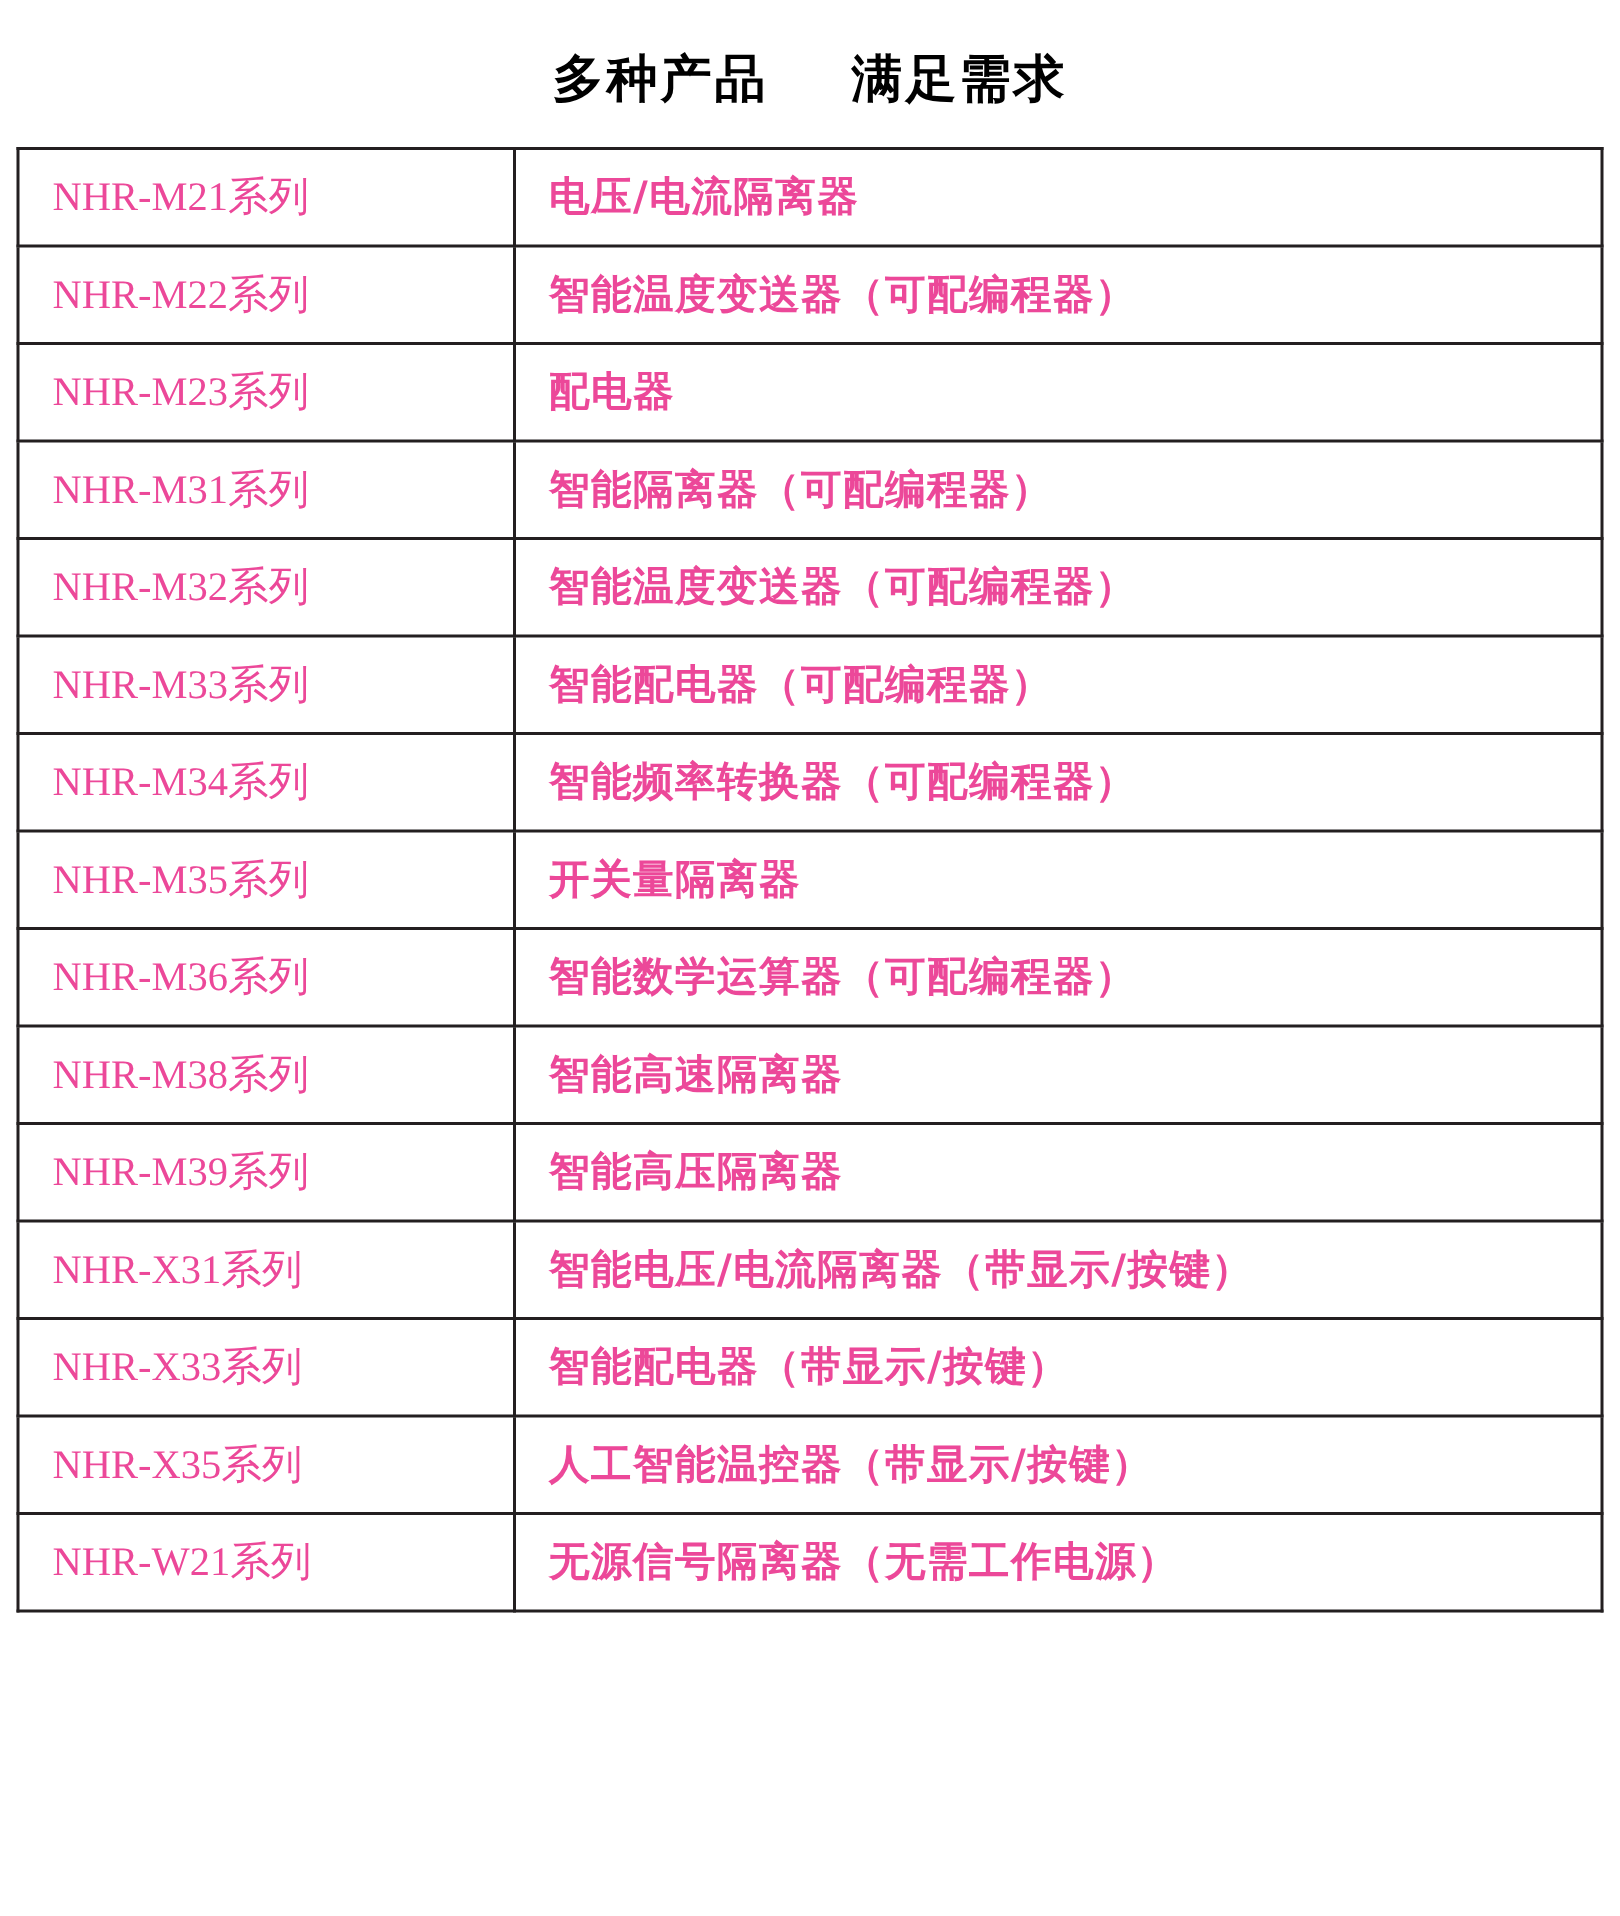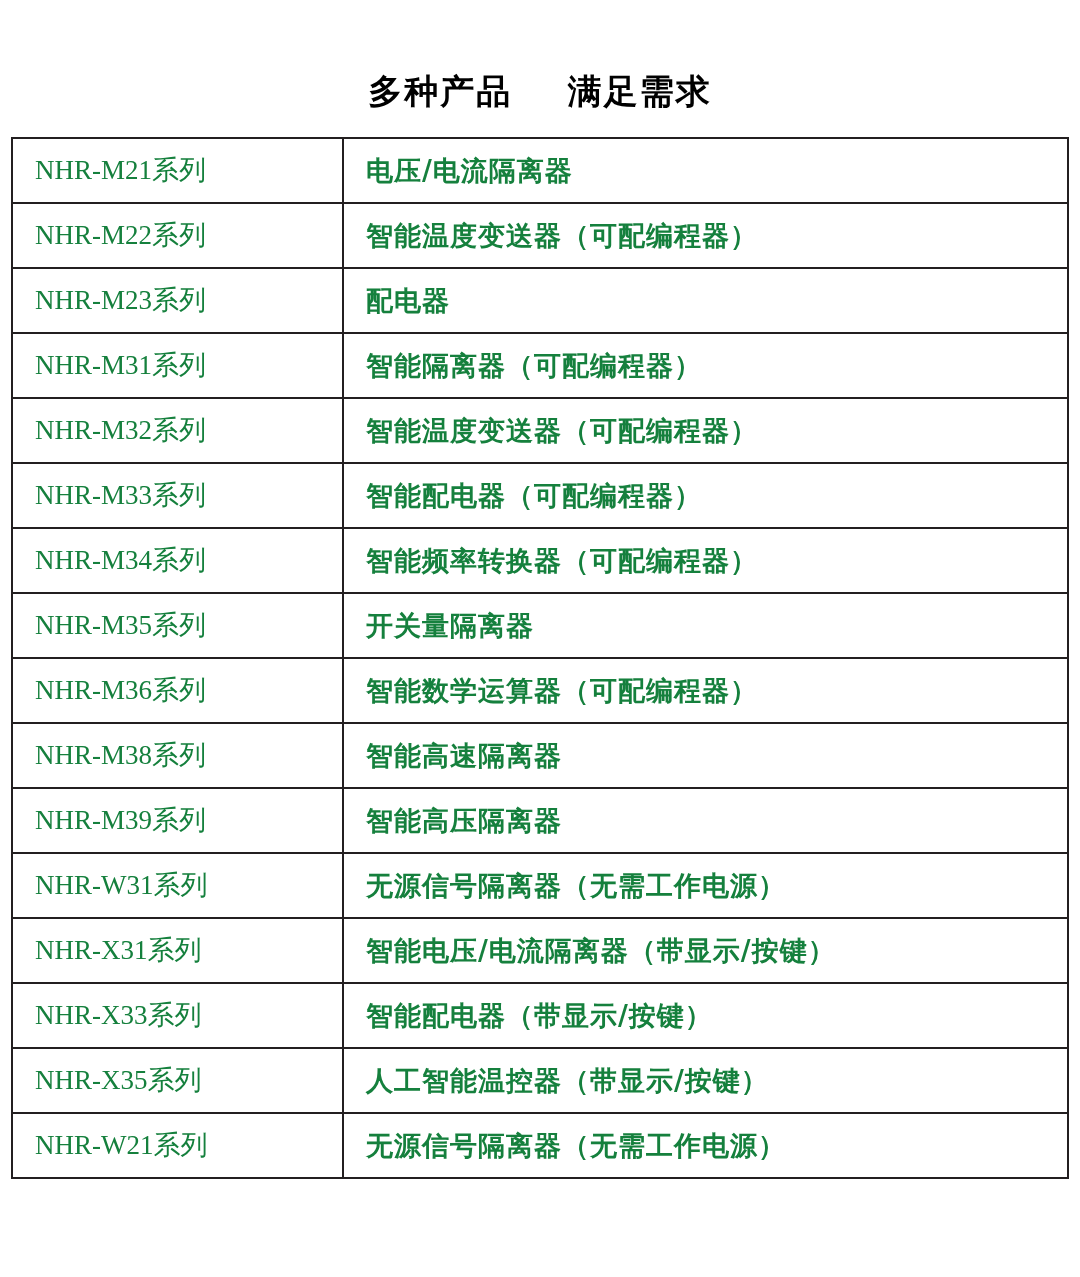--- a/index.html
+++ b/index.html
@@ -13,21 +13,20 @@
     font-family: "Liberation Serif", "DejaVu Serif", serif;
     color: #1a1a1a;
     position: relative;
     overflow: hidden;
   }
   .page {
     width: 1080px;
     height: 956px;
     box-sizing: border-box;
     padding: 0;
-    margin-top: 39px;
   }
   .title {
     text-align: center;
     font-family: "DejaVu Sans", "Liberation Sans", sans-serif;
     font-weight: bold;
     font-size: 34px;
     letter-spacing: 2px;
     color: #000000;
     margin: 0;
     padding-top: 30px;
@@ -40,21 +39,21 @@
     margin: 0 auto;
     table-layout: fixed;
   }
   table.product-table td {
     border: 2px solid #231f20;
     height: 63px;
     padding: 0 0 0 22px;
     vertical-align: middle;
     font-size: 27px;
     line-height: 1.1;
-    color: #15803d;
+    color: #ec4899;
     white-space: nowrap;
     overflow: hidden;
   }
   td.col-model {
     width: 307px;
     font-family: "Liberation Serif", "DejaVu Serif", serif;
     letter-spacing: 0px;
   }
   td.col-desc {
     width: 701px;
@@ -110,24 +109,20 @@
       </tr>
       <tr>
         <td class="col-model">NHR-M38系列</td>
         <td class="col-desc">智能高速隔离器</td>
       </tr>
       <tr>
         <td class="col-model">NHR-M39系列</td>
         <td class="col-desc">智能高压隔离器</td>
       </tr>
       <tr>
-        <td class="col-model">NHR-W31系列</td>
-        <td class="col-desc">无源信号隔离器（无需工作电源）</td>
-      </tr>
-      <tr>
         <td class="col-model">NHR-X31系列</td>
         <td class="col-desc">智能电压/电流隔离器（带显示/按键）</td>
       </tr>
       <tr>
         <td class="col-model">NHR-X33系列</td>
         <td class="col-desc">智能配电器（带显示/按键）</td>
       </tr>
       <tr>
         <td class="col-model">NHR-X35系列</td>
         <td class="col-desc">人工智能温控器（带显示/按键）</td>

